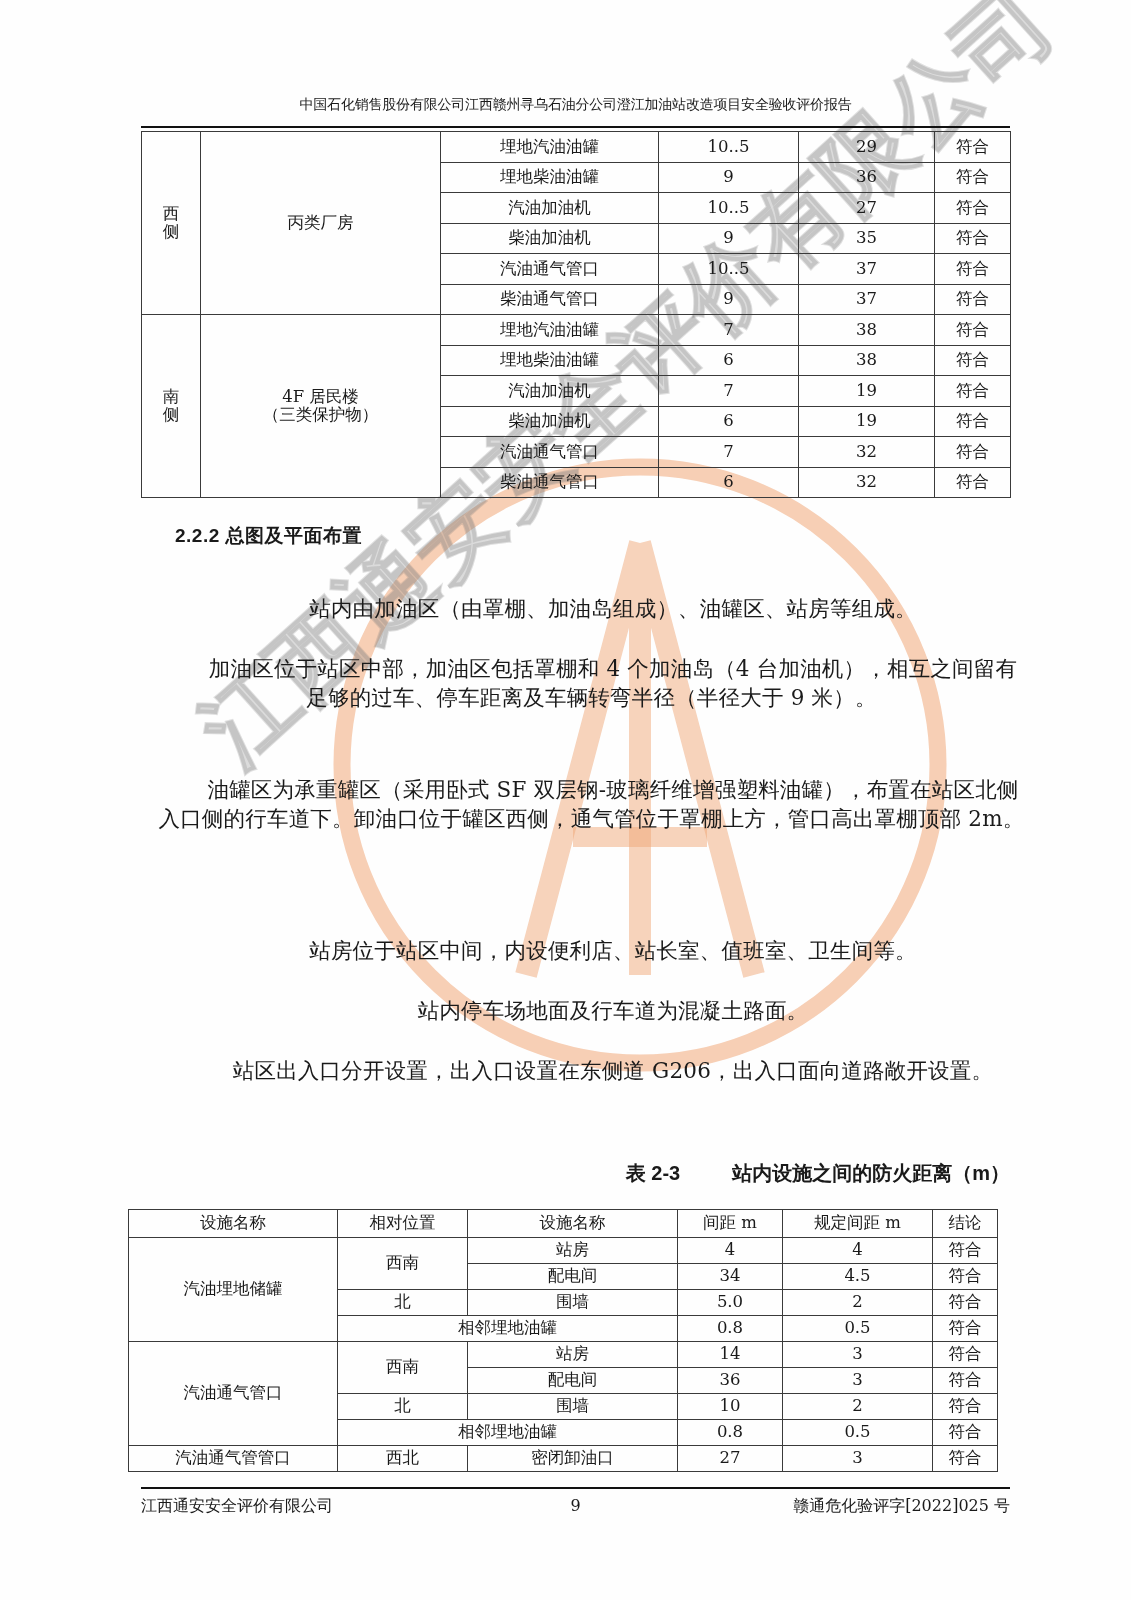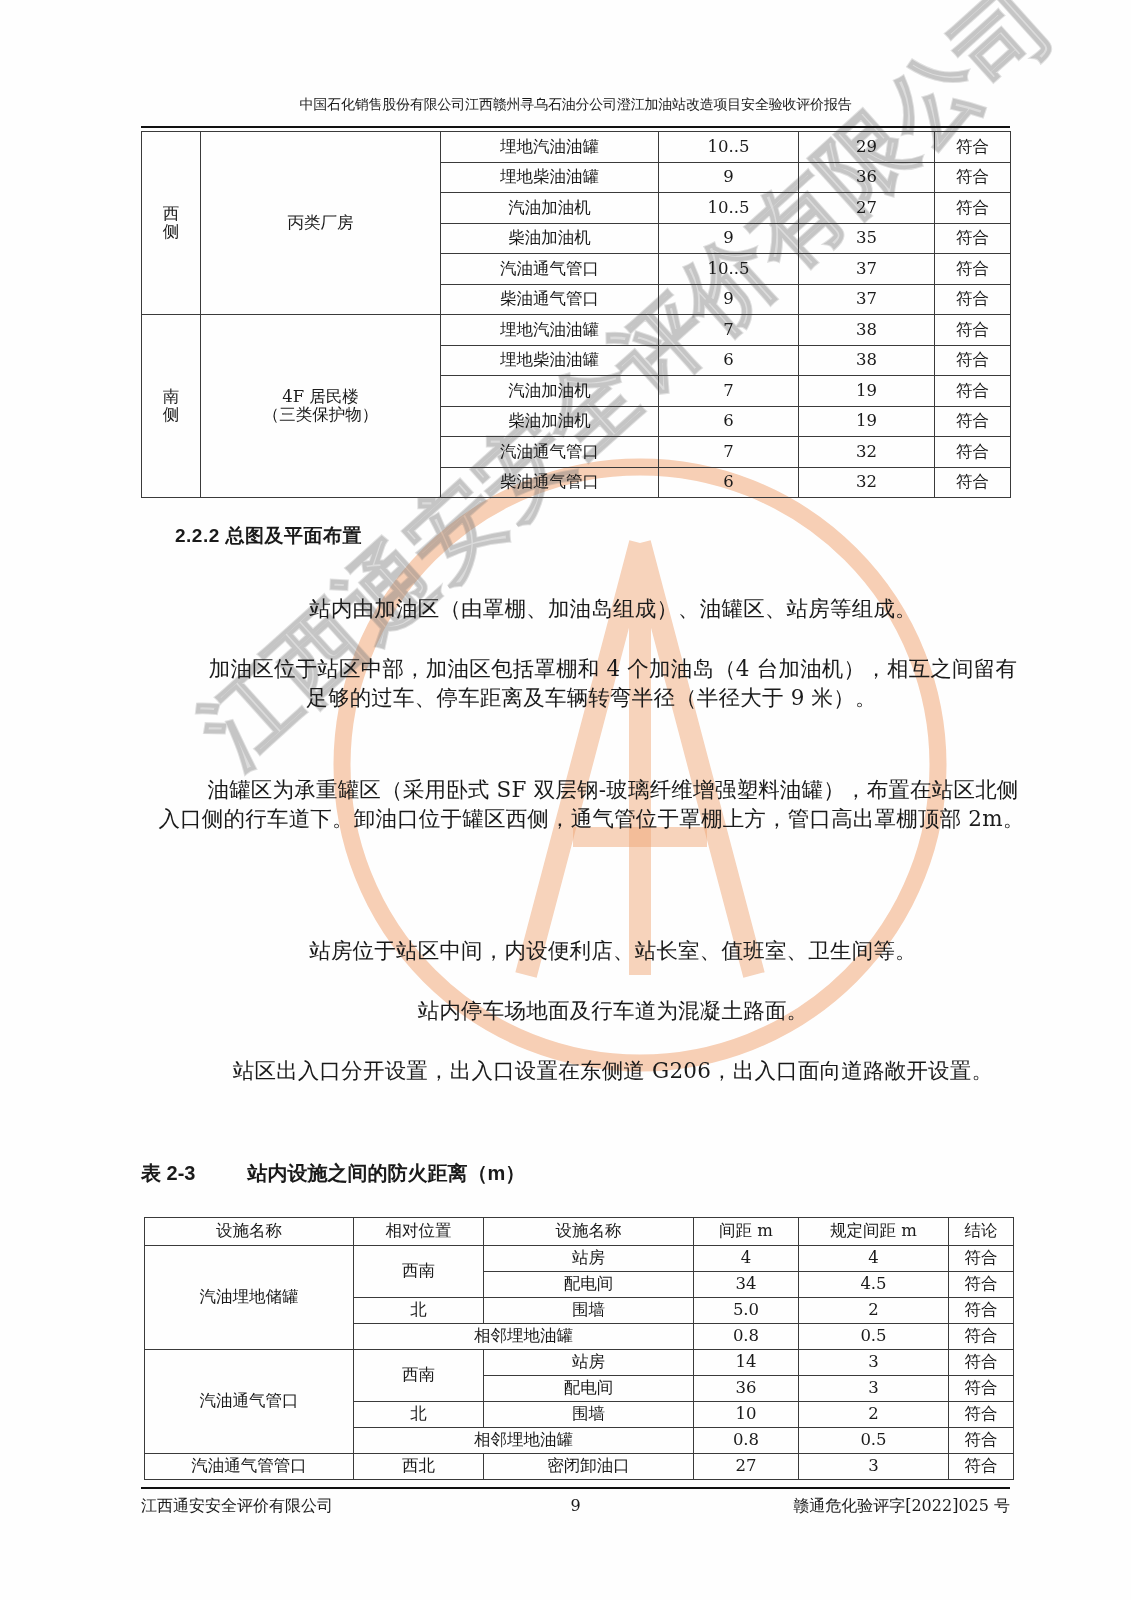--- a/index.html
+++ b/index.html
@@ -110,21 +110,21 @@
     font-weight: normal;
     background: transparent;
   }
 
   
   #table-2-2 { left: 141px; top: 131px; width: 869px; }
   #table-2-2 td { height: 29.5px; line-height: 1.12; }
   .v-side { letter-spacing: 0; line-height: 1.18; }
 
   
-  #table-2-3 { left: 144px; top: 1209px; width: 869px; margin-top: 8px; }
+  #table-2-3 { left: 128px; top: 1209px; width: 869px; }
   #table-2-3 td { height: 25px; line-height: 1.1; }
   #table-2-3 td.hdr { height: 27px; }
 
   
   .sec-title {
     position: absolute;
     left: 175px;
     top: 523px;
     font-family: "Liberation Sans", sans-serif;
     font-weight: bold;
@@ -141,21 +141,21 @@
     text-indent: 2em;
     letter-spacing: 0.2px;
     text-align: center;
   }
 
   .tbl-caption {
     position: absolute;
     left: 141px;
     top: 1160px;
     width: 869px;
-    text-align: left;
+    text-align: right;
     font-family: "Liberation Sans", sans-serif;
     font-weight: bold;
     font-size: 20px;
   }
   .tbl-caption .gap { display: inline-block; width: 52px; }
 
   
   .footer-rule {
     position: absolute;
     left: 141px;

